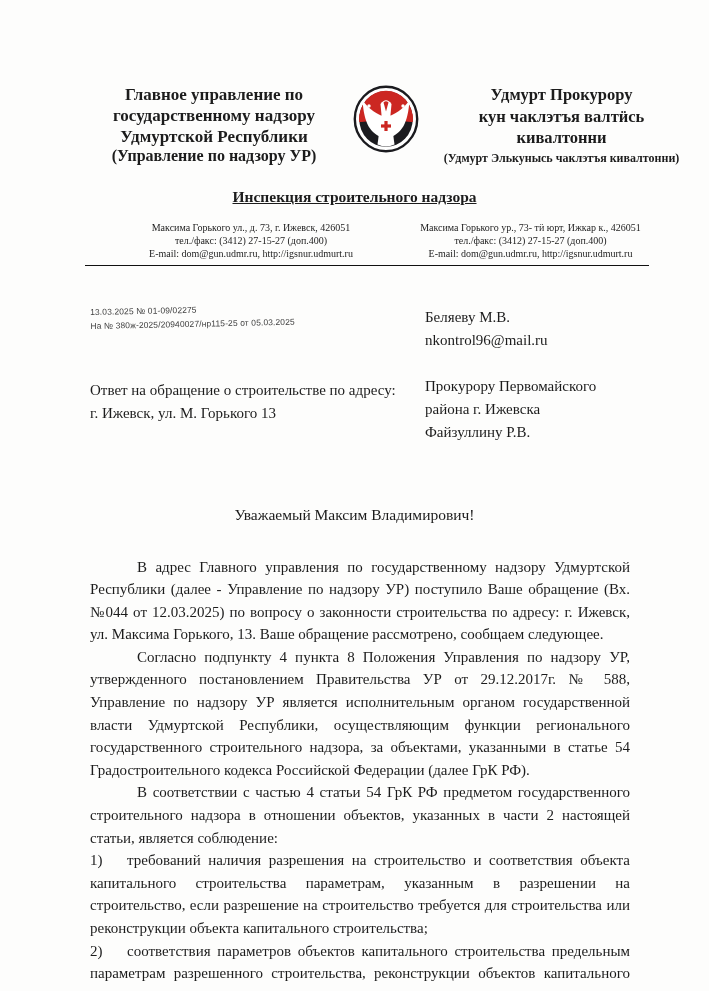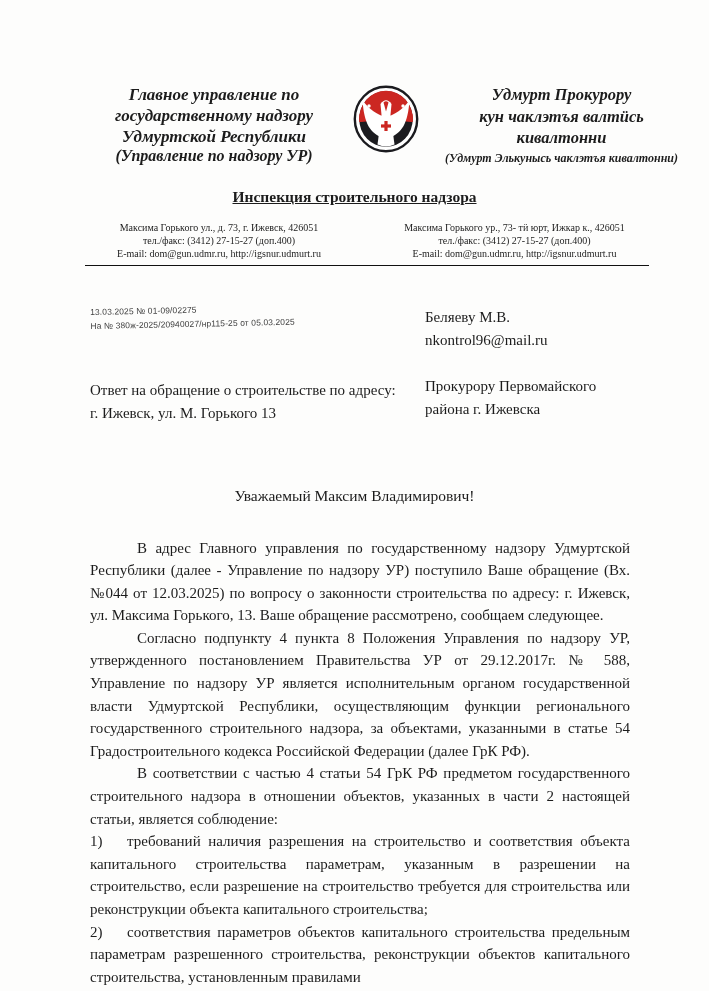--- a/index.html
+++ b/index.html
@@ -9,30 +9,30 @@
     margin:0 auto;
     background:#fdfdfc;
     color:#1c1c1c;
     font-family:"Liberation Serif", serif;
     overflow:hidden;
     box-sizing:border-box;
     padding-top:84px;
   }
   
   .header-row{display:flex;padding:0 18px 0 88px;}
-  .org{font-weight:bold;text-align:center;font-style:italic;}
+  .org{font-weight:bold;text-align:center;}
   .org-left{width:252px;}
   .org-right{flex:1;}
   .org-main{font-size:17px;line-height:21px;}
   .org-right .org-main{font-size:16.5px;line-height:21.5px;}
   .org-sub{font-size:16px;line-height:14px;margin-top:2px;}
   .org-right .org-sub{font-size:12px;}
   .emblem-wrap{width:92px;display:flex;justify-content:center;align-items:flex-start;padding-top:1px;}
   .doc-title{text-align:center;font-weight:bold;font-size:15.5px;margin-top:22px;line-height:20px;text-decoration:underline;}
-  .address-row{display:flex;margin-top:14px;padding:0 30px 0 88px;}
+  .address-row{display:flex;margin-top:14px;padding:0 30px 0 120px;}
   .addr{font-size:10px;line-height:13px;text-align:center;}
   .addr-left{width:262px;}
   .addr-right{flex:1;}
   .rule{border:0;border-top:1.6px solid #111;margin:5px 60px 0 85px;}
   
   .ref-row{display:flex;margin-top:40px;padding-left:90px;}
   .ref-left{width:335px;}
   .stamp{
     font-family:"Liberation Sans", sans-serif;
     font-size:8.5px;line-height:13.5px;color:#3f3f3f;
@@ -123,20 +123,21 @@
         <div>На № 380ж-2025/20940027/нр115-25 от 05.03.2025</div>
       </div>
       <div class="subject">Ответ на обращение о строительстве по адресу: г. Ижевск, ул. М. Горького 13</div>
     </div>
     <div class="ref-right">
       <div>Беляеву М.В.</div>
       <div>nkontrol96@mail.ru</div>
       <div class="recipient-group2">
         <div>Прокурору Первомайского</div>
         <div>района г. Ижевска</div>
+        <div>Файзуллину Р.В.</div>
       </div>
     </div>
   </div>
 
   <div class="salutation">Уважаемый Максим Владимирович!</div>
 
   <div class="body-text">
     <p class="indent">В адрес Главного управления по государственному надзору Удмуртской Республики (далее - Управление по надзору УР) поступило Ваше обращение (Вх. №044 от 12.03.2025) по вопросу о законности строительства по адресу: г. Ижевск, ул. Максима Горького, 13. Ваше обращение рассмотрено, сообщаем следующее.</p>
     <p class="indent">Согласно подпункту 4 пункта 8 Положения Управления по надзору УР, утвержденного постановлением Правительства УР от 29.12.2017г. № 588, Управление по надзору УР является исполнительным органом государственной власти Удмуртской Республики, осуществляющим функции регионального государственного строительного надзора, за объектами, указанными в статье 54 Градостроительного кодекса Российской Федерации (далее ГрК РФ).</p>
     <p class="indent">В соответствии с частью 4 статьи 54 ГрК РФ предметом государственного строительного надзора в отношении объектов, указанных в части 2 настоящей статьи, является соблюдение:</p>

